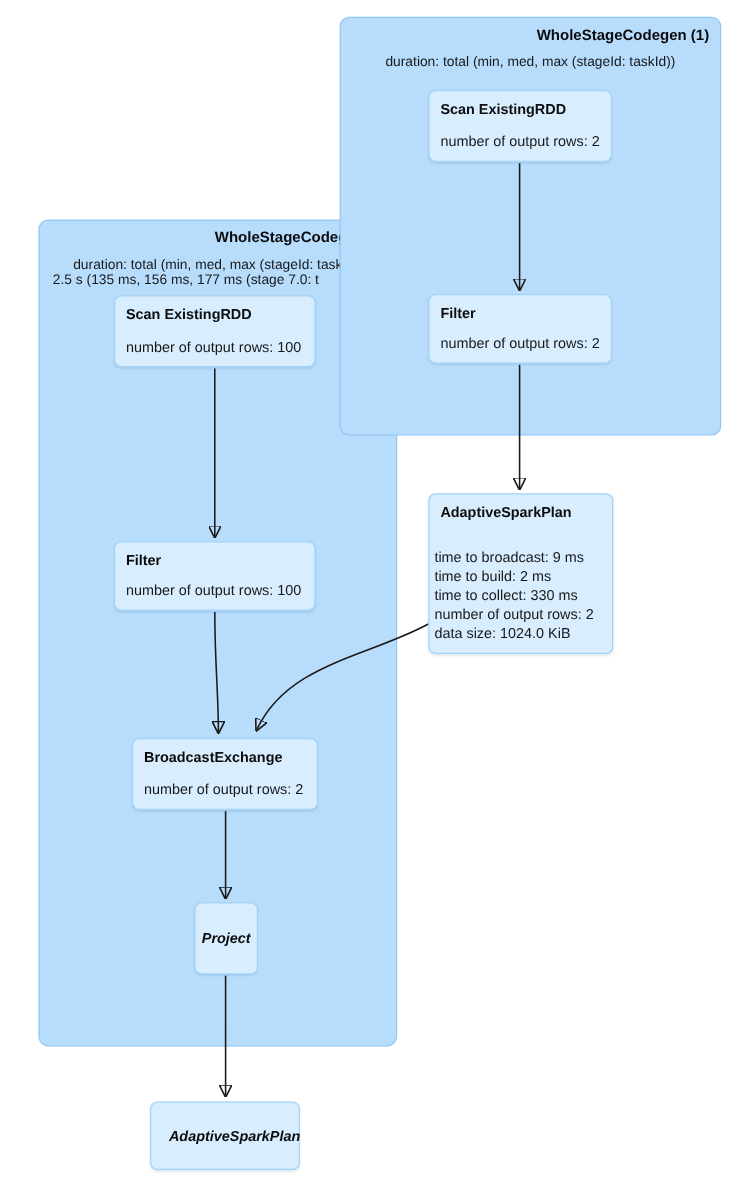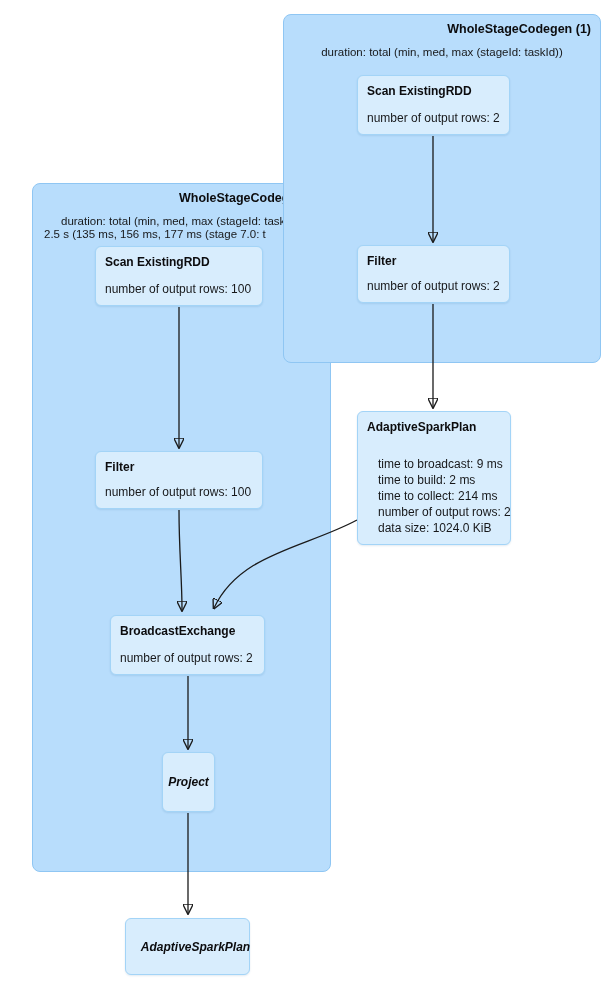--- a/index.html
+++ b/index.html
@@ -70,21 +70,21 @@
     position: absolute;
     bottom: 9px;
     left: 9px;
     font-size: 12px;
     white-space: nowrap;
     color: #17181a;
   }
   .node-metrics-block {
     position: absolute;
     bottom: 8px;
-    left: 20px;
+    left: 4px;
     font-size: 12px;
     line-height: 16px;
     white-space: nowrap;
     color: #17181a;
   }
   .node.centered {
     display: flex;
     align-items: center;
     justify-content: center;
   }
@@ -155,21 +155,21 @@
   <div class="node" id="node-filter1">
     <div class="node-title">Filter</div>
     <div class="node-metric">number of output rows: 2</div>
   </div>
 
   <div class="node" id="node-bexch">
     <div class="node-title">AdaptiveSparkPlan</div>
     <div class="node-metrics-block">
       <div>time to broadcast: 9 ms</div>
       <div>time to build: 2 ms</div>
-      <div>time to collect: 214 ms</div>
+      <div>time to collect: 330 ms</div>
       <div>number of output rows: 2</div>
       <div>data size: 1024.0 KiB</div>
     </div>
   </div>
 
   <div class="node" id="node-scan2">
     <div class="node-title">Scan ExistingRDD</div>
     <div class="node-metric">number of output rows: 100</div>
   </div>
 

